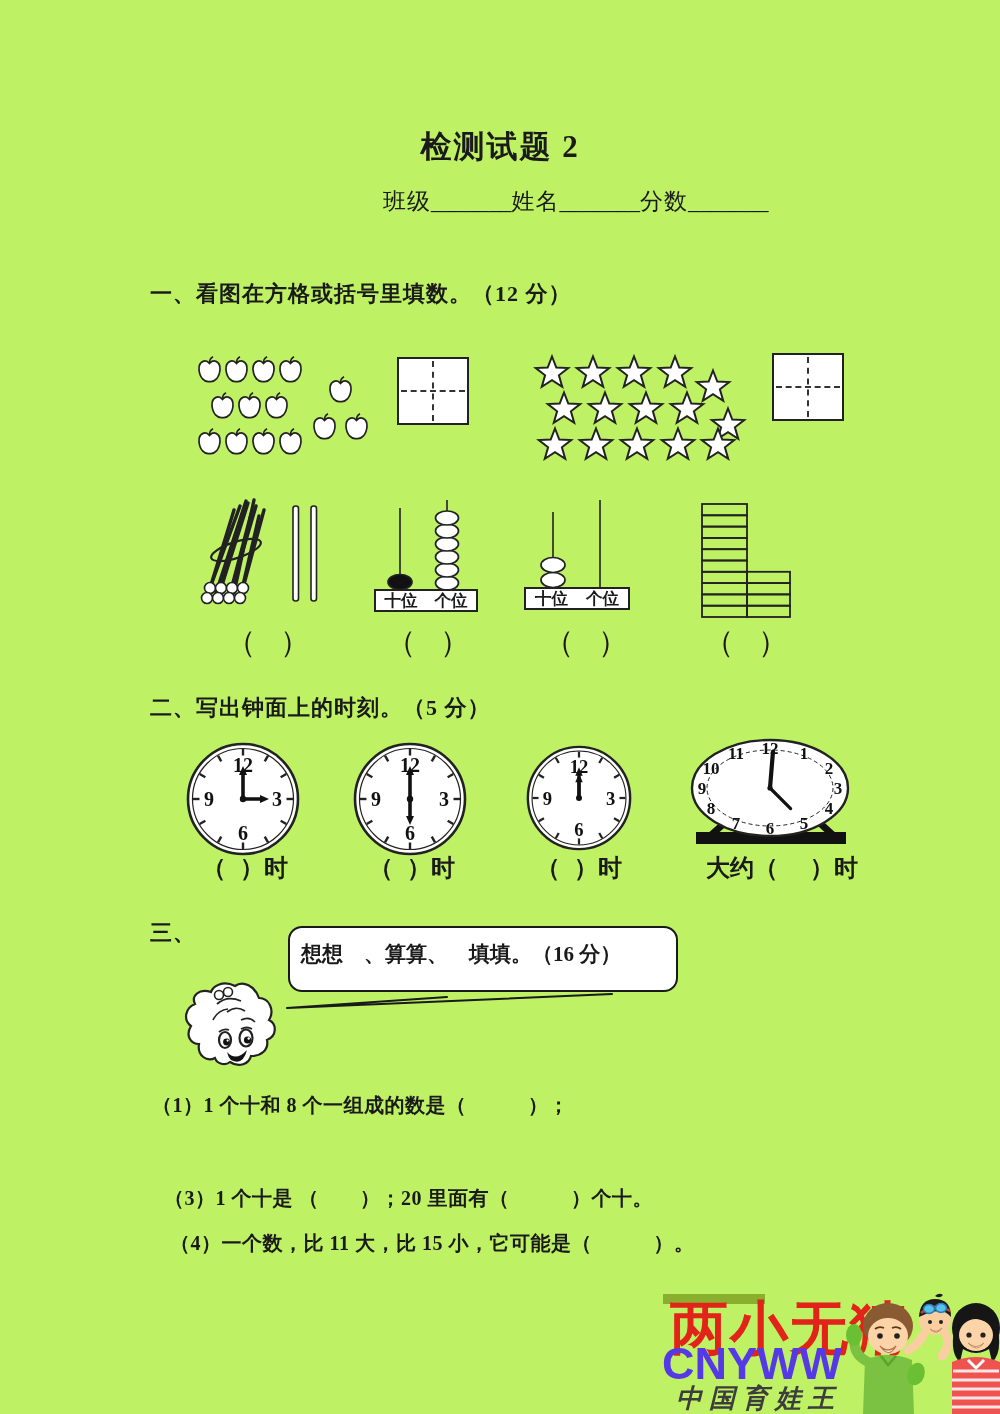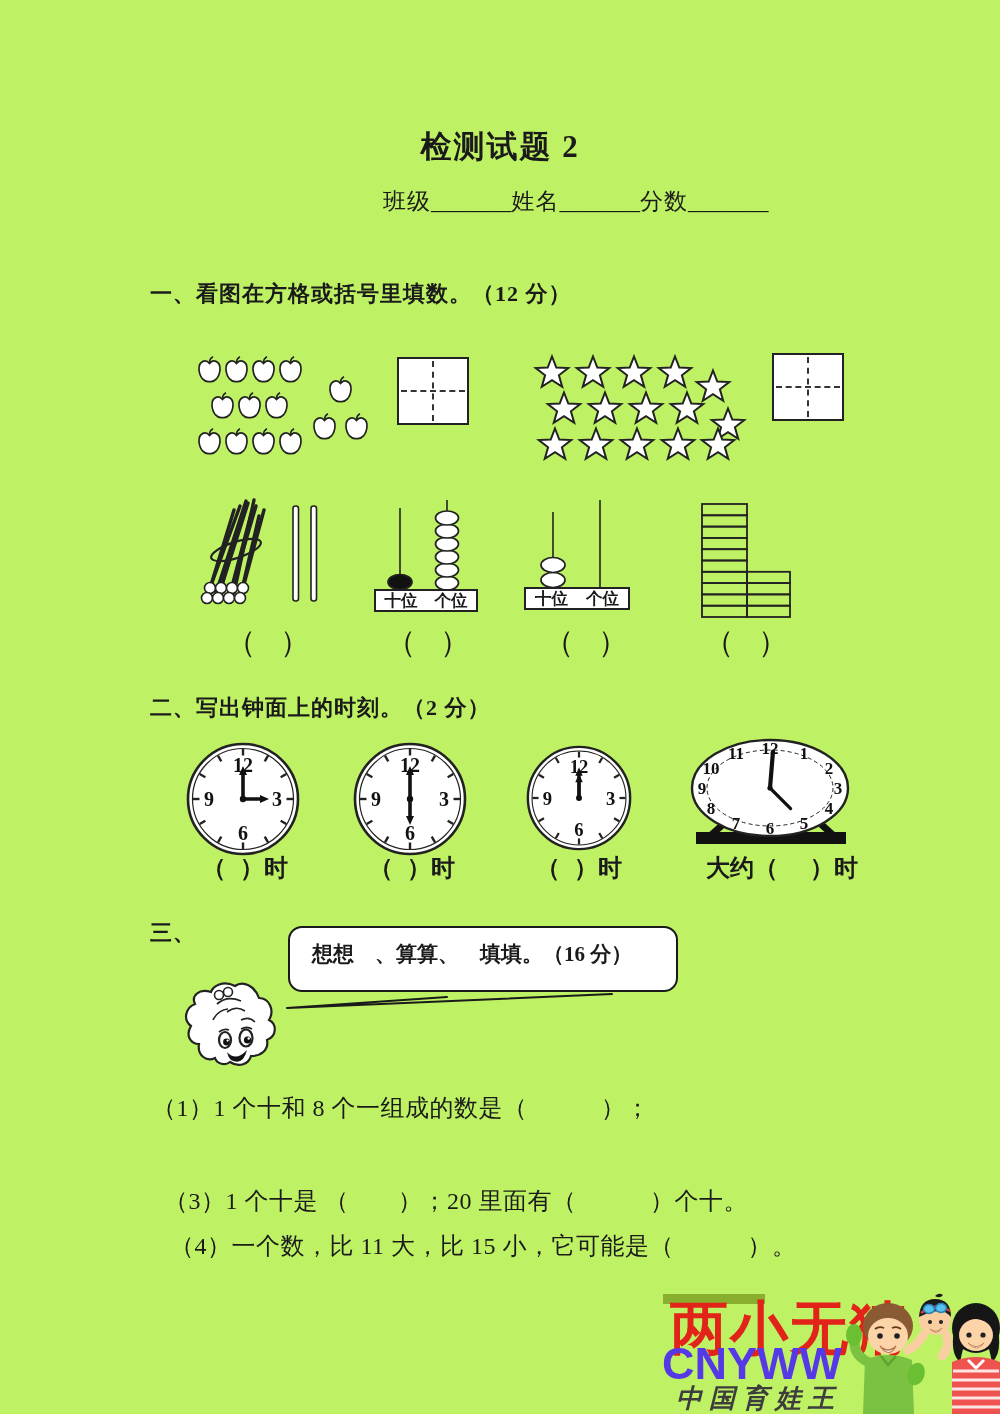--- a/index.html
+++ b/index.html
@@ -47,25 +47,25 @@
   #clock3-svg{top:745px;left:526px;}
   #oval-svg{top:736px;left:688px;}
 
   .clock-label{display:flex;justify-content:space-between;font-size:24px;font-weight:700;top:852px;}
   #cl1{left:202px;width:86px;}
   #cl2{left:369px;width:86px;}
   #cl3{left:536px;width:86px;}
   #cl4{left:706px;width:152px;align-items:flex-end;}
 
   #bubble{top:926px;left:288px;width:390px;height:66px;border:2.2px solid #1a1a1a;border-radius:14px;background:#fff;}
-  #bubble .txt{padding:12px 0 0 22px;font-size:21px;font-weight:700;white-space:pre;}
+  #bubble .txt{padding:12px 0 0 11px;font-size:21px;font-weight:700;white-space:pre;}
   #tail-svg{top:990px;left:278px;}
   #face-svg{top:980px;left:183px;}
 
-  .q{font-size:24px;white-space:pre;letter-spacing:0.5px;}
+  .q{font-size:20px;white-space:pre;letter-spacing:0.5px;font-weight:bold;}
   #q1{top:1092px;left:152px;}
   #q2{top:1139px;left:152px;}
   #q3{top:1185px;left:164px;}
   #q4{top:1230px;left:170px;}
 
   .wm-sans{font-family:"Liberation Sans","DejaVu Sans",sans-serif;}
   #wm-green{top:1294px;left:663px;width:102px;height:10px;}
   #wm-cn{top:1298px;left:670px;font-size:58px;font-weight:900;letter-spacing:2px;line-height:1.05;}
   #wm-en{top:1341px;left:662px;font-size:45px;font-weight:800;letter-spacing:0px;line-height:1.0;}
   #wm-sub{top:1384px;left:676px;font-size:26px;font-weight:700;letter-spacing:7px;line-height:1.1;}
@@ -217,21 +217,21 @@
     </div>
   <div class="abs bracket" id="br3">
       <span>（</span>
       <span>）</span>
     </div>
   <div class="abs bracket" id="br4">
       <span>（</span>
       <span>）</span>
     </div>
 
-  <div class="abs sec-heading" id="h-two">二、写出钟面上的时刻。（2 分）</div>
+  <div class="abs sec-heading" id="h-two">二、写出钟面上的时刻。（5 分）</div>
 
   <svg class="abs" id="clock1-svg" width="114" height="114" viewBox="-57 -57 114 114">
       <circle cx="0" cy="0" r="55" fill="#fff" stroke="#222" stroke-width="2.6"></circle>
       <circle cx="0" cy="0" r="50.5" fill="none" stroke="#222" stroke-width="1.2"></circle>
       <line x1="0" y1="-50" x2="0" y2="-43.5" stroke="#222" stroke-width="2.4"></line>
       <line x1="24.999999999999996" y1="-43.30127018922194" x2="21.749999999999996" y2="-37.67210506462308" stroke="#222" stroke-width="2.4"></line>
       <line x1="43.30127018922193" y1="-25.000000000000007" x2="37.67210506462308" y2="-21.750000000000004" stroke="#222" stroke-width="2.4"></line>
       <line x1="50" y1="-3.061616997868383e-15" x2="43.5" y2="-2.6636067881454934e-15" stroke="#222" stroke-width="2.4"></line>
       <line x1="43.30127018922194" y1="24.99999999999999" x2="37.67210506462308" y2="21.74999999999999" stroke="#222" stroke-width="2.4"></line>
       <line x1="24.999999999999996" y1="43.30127018922194" x2="21.749999999999996" y2="37.67210506462308" stroke="#222" stroke-width="2.4"></line>

